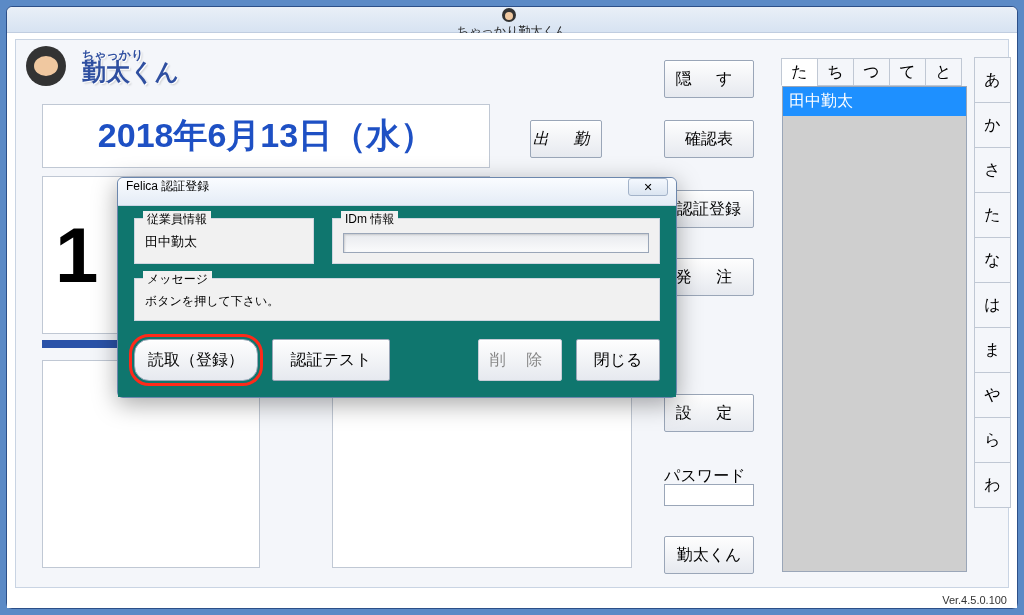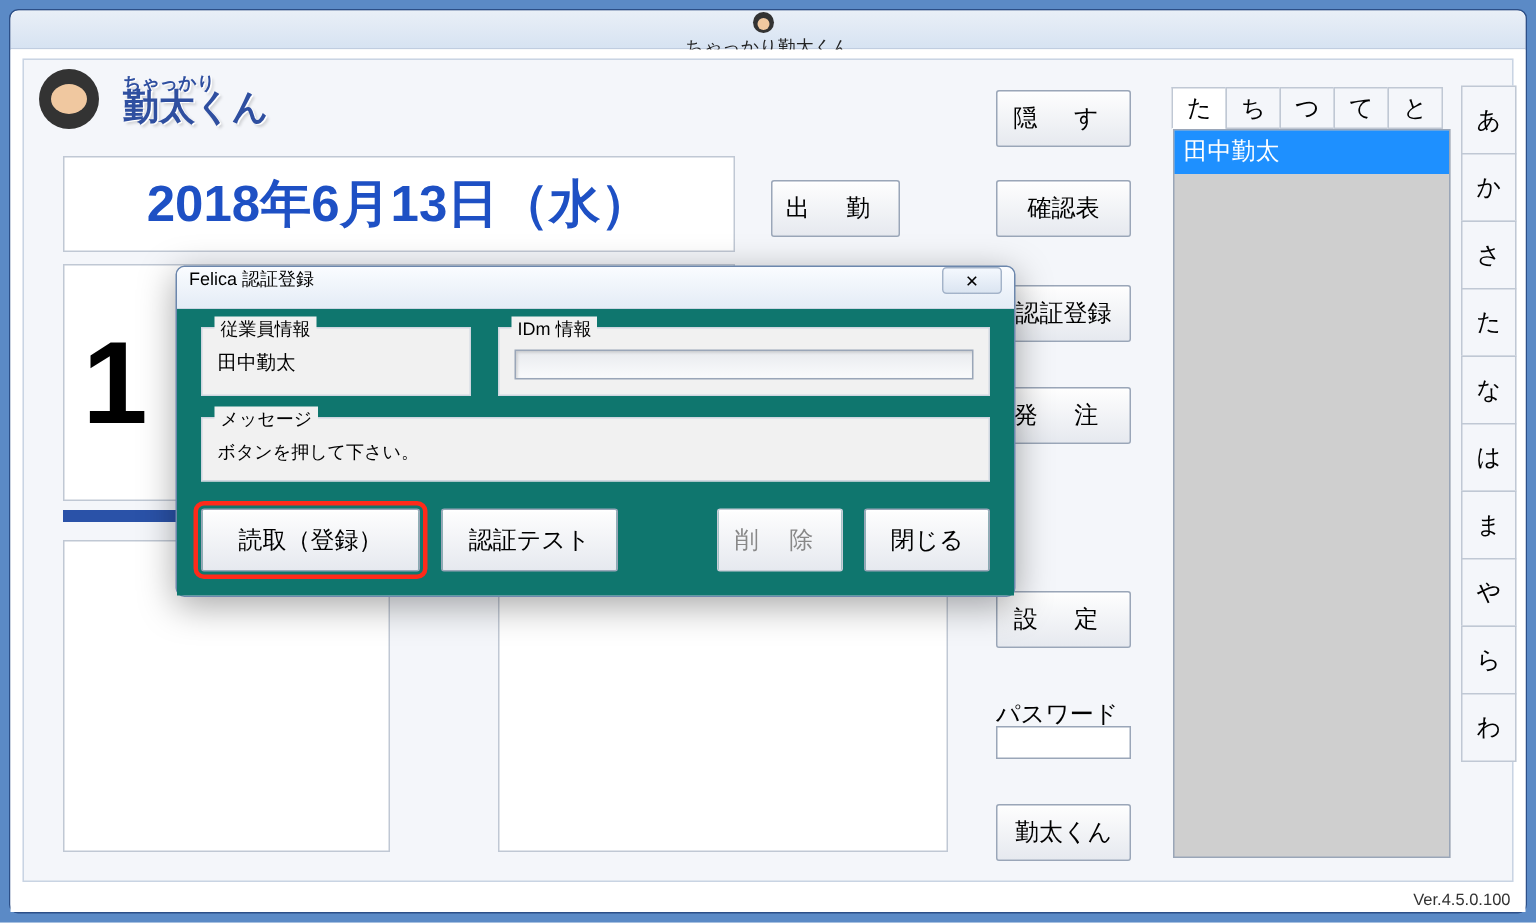--- a/index.html
+++ b/index.html
@@ -101,21 +101,21 @@
 
   
   .btn {
     background: linear-gradient(#fefefe,#e6e9ef);
     border: 1px solid #9aa6b8; border-radius: 2px;
     display: flex; align-items: center; justify-content: center;
     font-size: 16px; cursor: pointer;
     box-shadow: 0 1px 0 #fff inset;
   }
   #btn-hide   { position:absolute; top:20px;  left:648px; width:90px; height:38px; letter-spacing:10px;}
-  #btn-attend { position:absolute; top:80px;  left:498px; width:86px; height:38px; letter-spacing:10px;}
+  #btn-attend { position:absolute; top:80px;  left:514px; width:72px; height:38px; letter-spacing:10px;font-style:italic;}
   #btn-confirm{ position:absolute; top:80px;  left:648px; width:90px; height:38px; }
   #btn-auth   { position:absolute; top:150px; left:648px; width:90px; height:38px; }
   #btn-order  { position:absolute; top:218px; left:648px; width:90px; height:38px; letter-spacing:10px;}
   #btn-set    { position:absolute; top:354px; left:648px; width:90px; height:38px; letter-spacing:10px;}
   .pw-label   { position:absolute; top:426px; left:648px; font-size:16px;font-family:Liberation Serif, serif;}
   .pw-input   { position:absolute; top:444px; left:648px; width:90px; height:22px;
                 border:1px solid #9aa6b8; background:#fff; padding:2px 4px; }
   #btn-exec   { position:absolute; top:496px; left:648px; width:90px; height:38px; }
 
   
@@ -182,21 +182,21 @@
   .idm-input {
     width:100%; height:20px; border:1px solid #9aa6b8;
     background: linear-gradient(#e8eaee,#fafbfc);
     box-shadow: inset 1px 1px 2px rgba(0,0,0,0.15);
   }
   .msg-fieldset { margin-top:14px; }
   .modal-actions {
     display:flex; gap:14px; margin-top:18px; align-items:center;
   }
   .modal-actions .btn { height:42px; font-size:16px; }
-  .btn-read  { width:146px; }
+  .btn-read  { width:124px;border-radius:15px; }
   .btn-authtest { width:118px; }
   .btn-del   { width:84px; color:#888; border-color:#c7cdd7; letter-spacing:8px;}
   .btn-close2{ width:84px; }
   .highlight {
     outline: 3px solid #ff2a1a; outline-offset: 2px;
   }
 </style>
 </head>
 <body>
 

